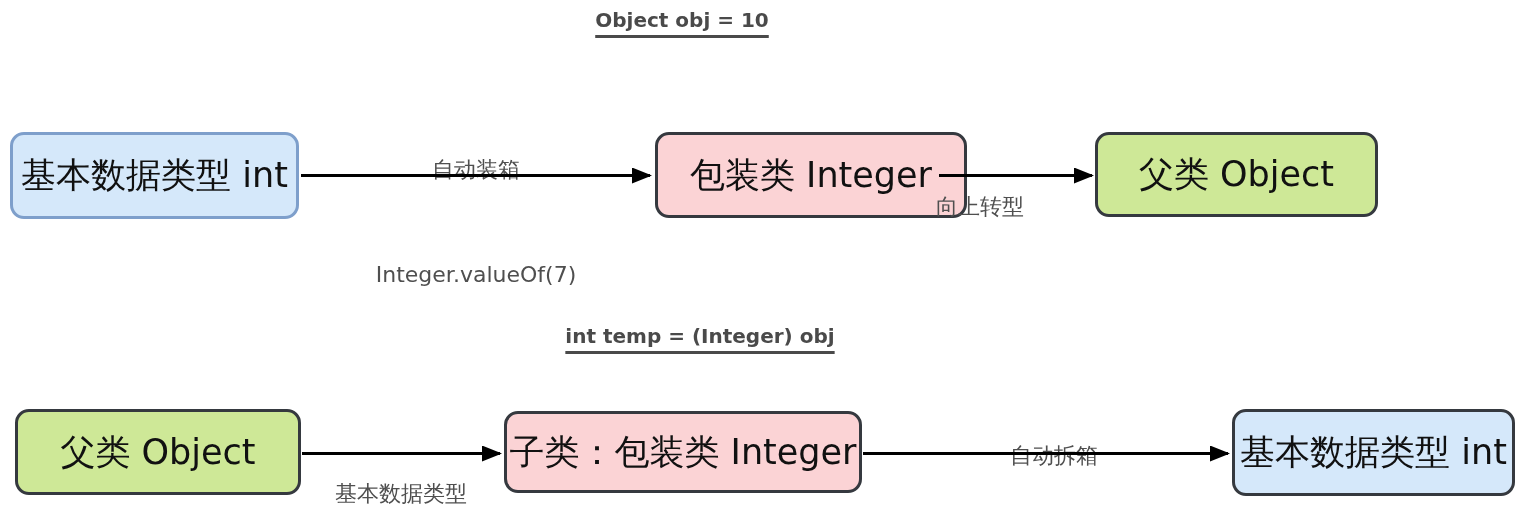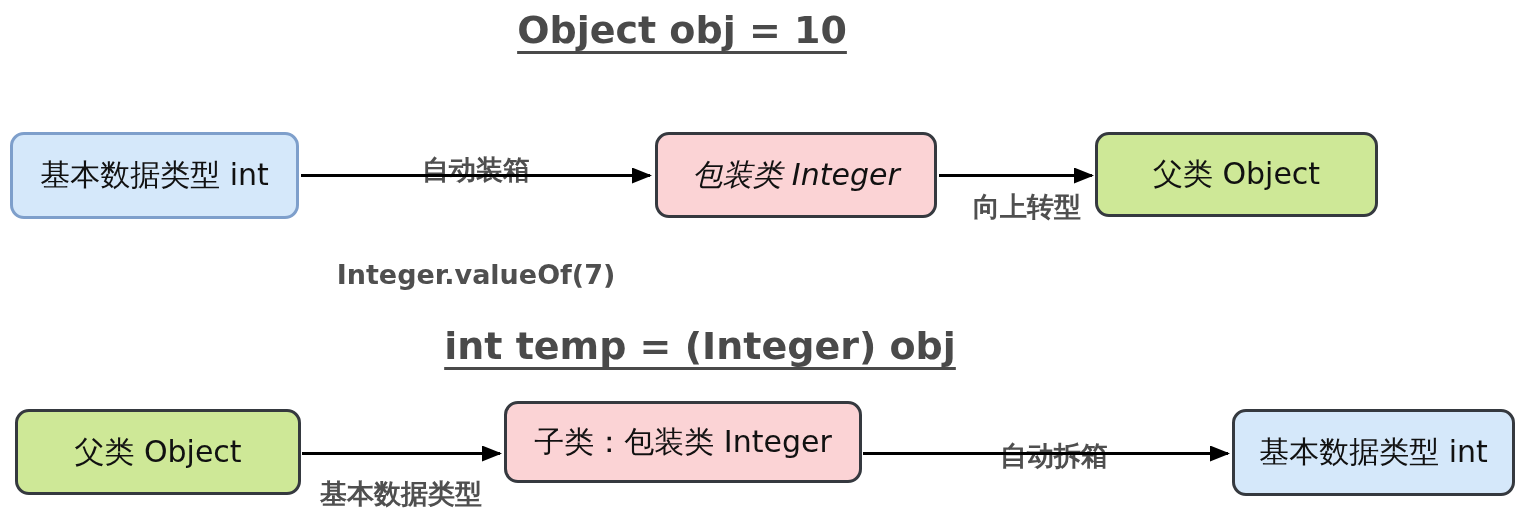--- a/index.html
+++ b/index.html
@@ -11,50 +11,50 @@
   .canvas {
     position: relative;
     width: 1529px;
     height: 526px;
     background: var(--background, #ffffff);
     overflow: hidden;
   }
   .title {
     position: absolute;
     text-align: center;
-    font-size: 38px;
+    font-size: 20px;
     font-weight: bold;
     color: var(--title-color, #4a4a4a);
     text-decoration: underline;
     text-decoration-thickness: 3px;
     text-underline-offset: 8px;
     white-space: pre;
   }
   .node {
     position: absolute;
     display: flex;
     align-items: center;
     justify-content: center;
     border-radius: 14px;
     border: 3px solid var(--dark-border, #35393f);
-    font-size: 30px;
+    font-size: 35px;
     color: var(--node-text, #111111);
     white-space: nowrap;
     box-sizing: border-box;
   }
   .node.blue  { background: var(--blue-fill,  #d5e8fa); }
   .node.pink  { background: var(--pink-fill,  #fbd3d5); }
   .node.green { background: var(--green-fill, #cee897); }
   .node.blue-border { border-color: var(--blue-border, #7e9fcb); }
   .arrow-label {
     position: absolute;
     text-align: center;
-    font-size: 27px;
+    font-size: 22px;
     line-height: 35px;
-    font-weight: bold;
+    font-weight: normal;
     color: var(--label-color, #4f4f4f);
     white-space: pre;
   }
   .arrows-layer {
     position: absolute;
     left: 0; top: 0;
     width: 1529px;
     height: 526px;
     pointer-events: none;
   }
@@ -66,37 +66,37 @@
 
   <div class="title" style="left:382px; top:8px; width:600px;">Object obj = 10</div>
 
   <div class="node blue blue-border" style="left:10px; top:132px; width:289px; height:87px;">基本数据类型 int</div>
 
   <div class="arrow-label" style="left:276px; top:82px; width:400px;">
     <div>自动装箱</div>
     <div>Integer.valueOf(7)</div>
   </div>
 
-  <div class="node pink" style="left:655px; top:132px; width:282px; height:86px;font-style:italic;">包装类 Integer</div>
+  <div class="node pink" style="left:655px; top:132px; width:312px; height:86px;">包装类 Integer</div>
 
-  <div class="arrow-label" style="left:877px; top:119px; width:300px;">
+  <div class="arrow-label" style="left:830px; top:119px; width:300px;">
     <div>向上转型</div>
   </div>
 
   <div class="node green" style="left:1095px; top:132px; width:283px; height:85px;">父类 Object</div>
 
   <div class="title" style="left:400px; top:324px; width:600px;">int temp = (Integer) obj</div>
 
   <div class="node green" style="left:15px; top:409px; width:286px; height:86px;">父类 Object</div>
 
   <div class="arrow-label" style="left:251px; top:406px; width:300px;">
     <div>基本数据类型</div>
   </div>
 
-  <div class="node pink" style="left:504px; top:401px; width:358px; height:82px;">子类：包装类 Integer</div>
+  <div class="node pink" style="left:504px; top:411px; width:358px; height:82px;">子类：包装类 Integer</div>
 
   <div class="arrow-label" style="left:854px; top:368px; width:400px;">
     <div>自动拆箱</div>
     
   </div>
 
   <div class="node blue" style="left:1232px; top:409px; width:283px; height:87px;">基本数据类型 int</div>
 
   <svg class="arrows-layer" viewBox="0 0 1529 526" xmlns="http://www.w3.org/2000/svg">
     <defs>

